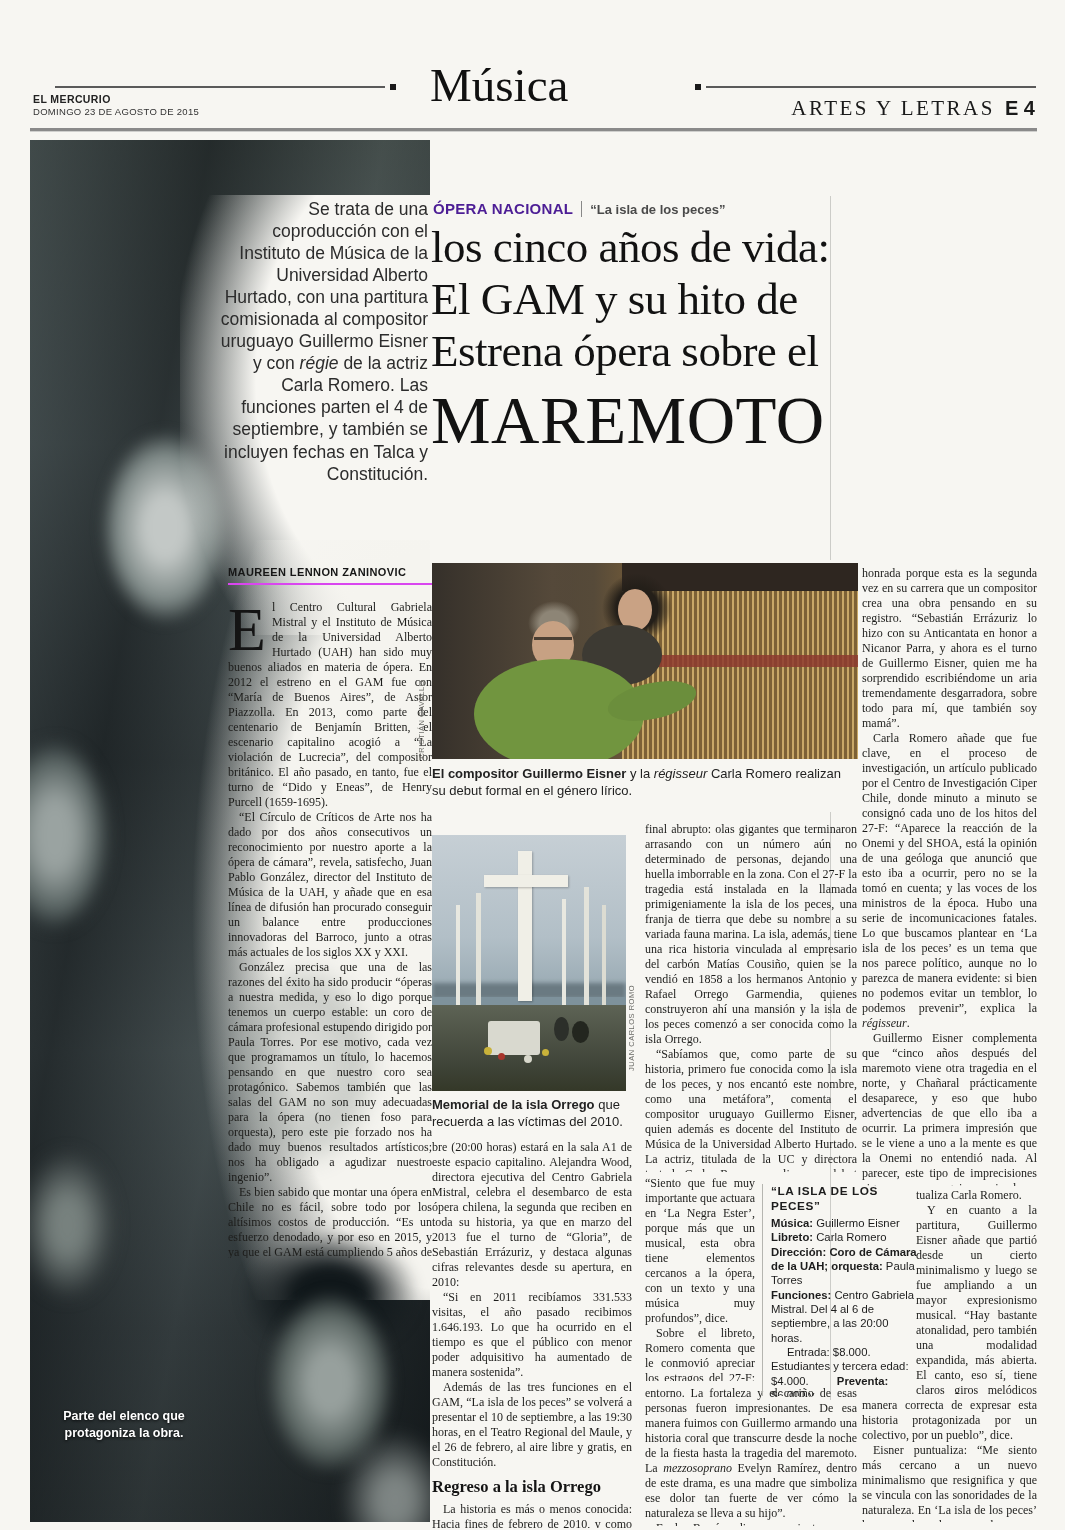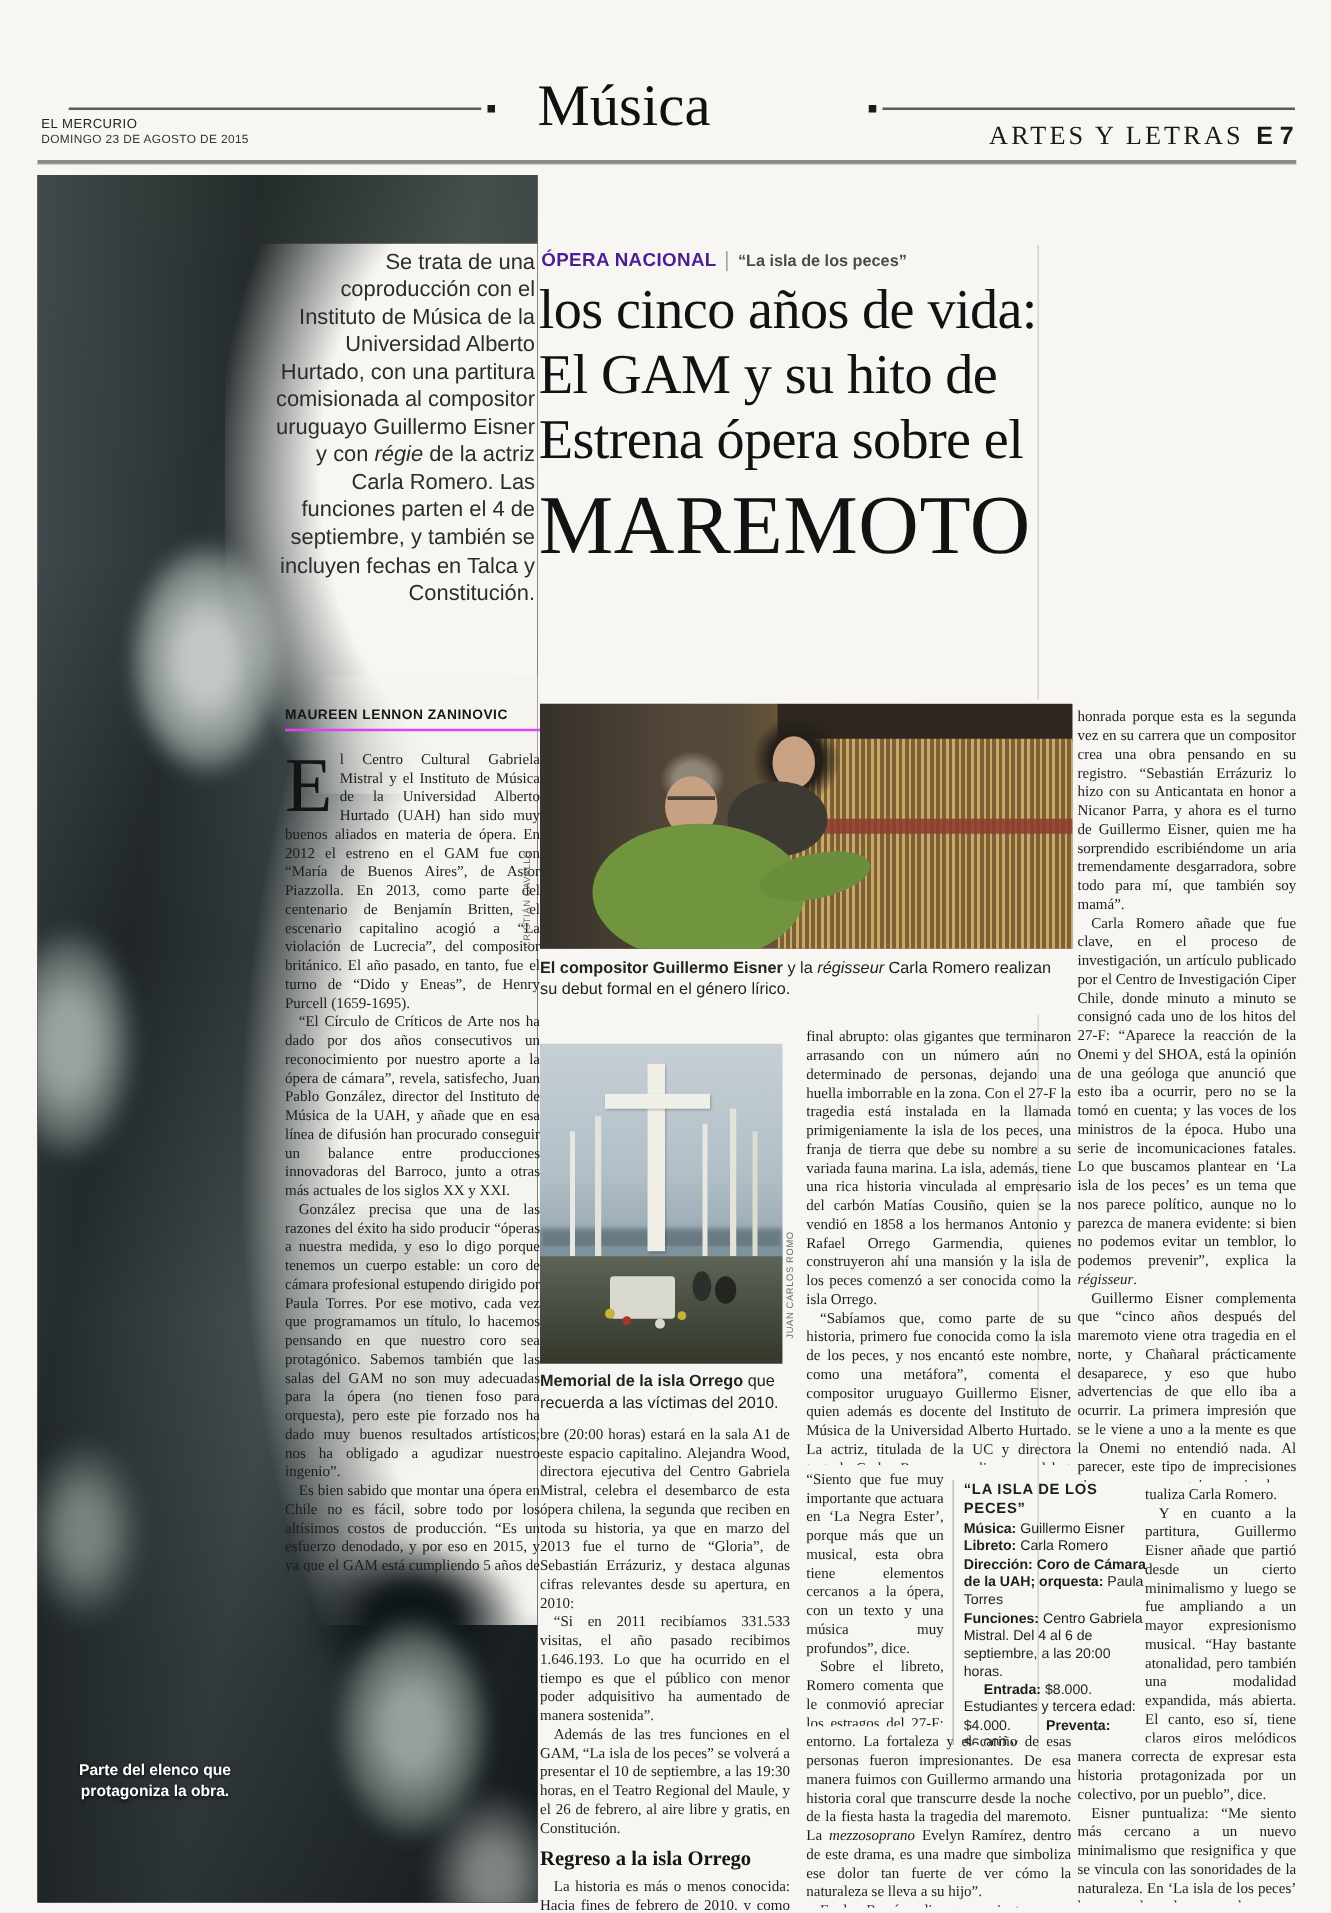--- a/index.html
+++ b/index.html
@@ -2,21 +2,21 @@
 <html lang="es"><head>
 <meta charset="utf-8">
 <style>
   html,body{margin:0;padding:0;}
   body{background:#e8e7e3;}
   .page{position:relative;width:1065px;height:1530px;background:#f7f6f2;margin:0 auto;overflow:hidden;
         font-family:"Liberation Serif","DejaVu Serif",serif;color:#1d1d1b;}
   .abs{position:absolute;}
 
   
-  .mast-paper{font-family:"Liberation Sans","DejaVu Sans",sans-serif;font-weight:normal;font-size:10.5px;letter-spacing:.4px;color:#222;}
+  .mast-paper{font-family:"Liberation Sans","DejaVu Sans",sans-serif;font-weight:bold;font-size:10.5px;letter-spacing:.4px;color:#222;}
   .mast-date{font-family:"Liberation Sans","DejaVu Sans",sans-serif;font-size:9.5px;letter-spacing:.3px;color:#333;margin-top:1px;}
   .section-title{font-size:47px;color:#101010;}
   .hrule{height:2px;background:#5a5a5a;}
   .hdot{width:6px;height:6px;background:#1a1a1a;}
   .mast-right{font-size:21px;letter-spacing:2.5px;color:#1a1a1a;white-space:nowrap;}
   .mast-right b{font-family:"Liberation Sans","DejaVu Sans",sans-serif;letter-spacing:0;font-size:20px;margin-left:10px;}
   .header-divider{height:3px;background:#8a8a8a;border-bottom:1px solid #cfcfcd;}
 
   
   .montage{left:30px;top:140px;width:400px;height:1382px;overflow:hidden;background-color:#2b3134;
@@ -72,21 +72,21 @@
   <div class="abs" style="left:33px;top:93px;">
     <div class="mast-paper">EL MERCURIO</div>
     <div class="mast-date">DOMINGO 23 DE AGOSTO DE 2015</div>
   </div>
   <div class="abs hrule" style="left:55px;top:86px;width:330px;"></div>
   <div class="abs hdot" style="left:390px;top:84px;"></div>
   <div class="abs section-title" style="left:430px;top:58px;width:205px;text-align:left;">Música</div>
   <div class="abs hdot" style="left:695px;top:84px;"></div>
   <div class="abs hrule" style="left:706px;top:86px;width:330px;"></div>
   <div class="abs mast-right" style="right:30px;top:96px;">
-    <span>ARTES Y LETRAS</span><b>E 7</b>
+    <span>ARTES Y LETRAS</span><b>E 4</b>
   </div>
   <div class="abs header-divider" style="left:30px;top:128px;width:1007px;"></div>
 
   <div class="abs montage photo">
     <div class="blob" style="left:70px;top:290px;width:130px;height:195px;background:radial-gradient(closest-side,#c3c8c6 30%,#7d8886 75%,transparent);filter:blur(6px);"></div>
     <div class="blob" style="left:-30px;top:600px;width:110px;height:190px;background:radial-gradient(closest-side,#9aa3a1 35%,#566160 80%,transparent);filter:blur(8px);"></div>
     <div class="fog-top"></div>
     <div class="fog-mid"></div>
     <div class="blob" style="left:200px;top:820px;width:150px;height:210px;background:radial-gradient(closest-side,#b9bdb9 30%,#8f9793 70%,transparent);filter:blur(10px);opacity:.45;"></div>
     <div class="blob" style="left:-10px;top:1010px;width:95px;height:150px;background:radial-gradient(closest-side,#78827f 35%,transparent);filter:blur(9px);"></div>
@@ -183,21 +183,21 @@
     <p class="bp"><span>entorno. La fortaleza y el cariño de esas personas fueron impresionantes. De esa manera fuimos con Guillermo armando una historia coral que transcurre desde la noche de la fiesta hasta la tragedia del maremoto. La </span><span style="font-style: italic;">mezzosoprano</span><span> Evelyn Ramírez, dentro de este drama, es una madre que simboliza ese dolor tan fuerte de ver cómo la naturaleza se lleva a su hijo”.</span></p>
     <p class="bp ind"><span>Evelyn Ramírez dice que se siente muy</span></p>
   </div>
 
   <div class="abs infobox" style="left:762px;top:1184px;width:148px;height:212px;">
     <div class="ib-title">“LA ISLA DE LOS PECES”</div>
     <div class="ib-row"><span style="font-weight: bold;">Música:</span><span> Guillermo Eisner</span></div>
     <div class="ib-row"><span style="font-weight: bold;">Libreto:</span><span> Carla Romero</span></div>
     <div class="ib-row"><span style="font-weight: bold;">Dirección: Coro de Cámara de la UAH; orquesta:</span><span> Paula Torres</span></div>
     <div class="ib-row"><span style="font-weight: bold; text-align: center;">Funciones:</span><span> Centro Gabriela Mistral. Del 4 al 6 de septiembre, a las 20:00 horas.</span></div>
-    <div class="ib-row"><span style="font-weight: bold; padding-left: 16px;">Entrada:</span><span> $8.000. Estudiantes y tercera edad: $4.000. </span><span style="font-weight: bold; margin-left: 25px;">Preventa:</span><span> $6.000 y $3.000/promociones en gam.cl</span></div>
+    <div class="ib-row"><span style="font-weight: normal; padding-left: 16px;">Entrada:</span><span> $8.000. Estudiantes y tercera edad: $4.000. </span><span style="font-weight: bold; margin-left: 25px;">Preventa:</span><span> $6.000 y $3.000/promociones en gam.cl</span></div>
 
   </div>
 
   <div class="abs bodycol" style="left:862px;top:566px;width:175px;height:620px;">
     <p class="bp"><span>honrada porque esta es la segunda vez en su carrera que un compositor crea una obra pensando en su registro. “Sebastián Errázuriz lo hizo con su Anticantata en honor a Nicanor Parra, y ahora es el turno de Guillermo Eisner, quien me ha sorprendido escribiéndome un aria tremendamente desgarradora, sobre todo para mí, que también soy mamá”.</span></p>
     <p class="bp ind"><span>Carla Romero añade que fue clave, en el proceso de investigación, un artículo publicado por el Centro de Investigación Ciper Chile, donde minuto a minuto se consignó cada uno de los hitos del 27-F: “Aparece la reacción de la Onemi y del SHOA, está la opinión de una geóloga que anunció que esto iba a ocurrir, pero no se la tomó en cuenta; y las voces de los ministros de la época. Hubo una serie de incomunicaciones fatales. Lo que buscamos plantear en ‘La isla de los peces’ es un tema que nos parece político, aunque no lo parezca de manera evidente: si bien no podemos evitar un temblor, lo podemos prevenir”, explica la </span><span style="font-style: italic;">régisseur</span><span>.</span></p>
     <p class="bp ind"><span>Guillermo Eisner complementa que “cinco años después del maremoto viene otra tragedia en el norte, y Chañaral prácticamente desaparece, y eso que hubo advertencias de que ello iba a ocurrir. La primera impresión que se le viene a uno a la mente es que la Onemi no entendió nada. Al parecer, este tipo de imprecisiones siguen y van a seguir ocurriendo en Chile”.</span></p>
 
   </div>
   <div class="abs bodycol" style="left:916px;top:1188px;width:121px;height:206px;">

